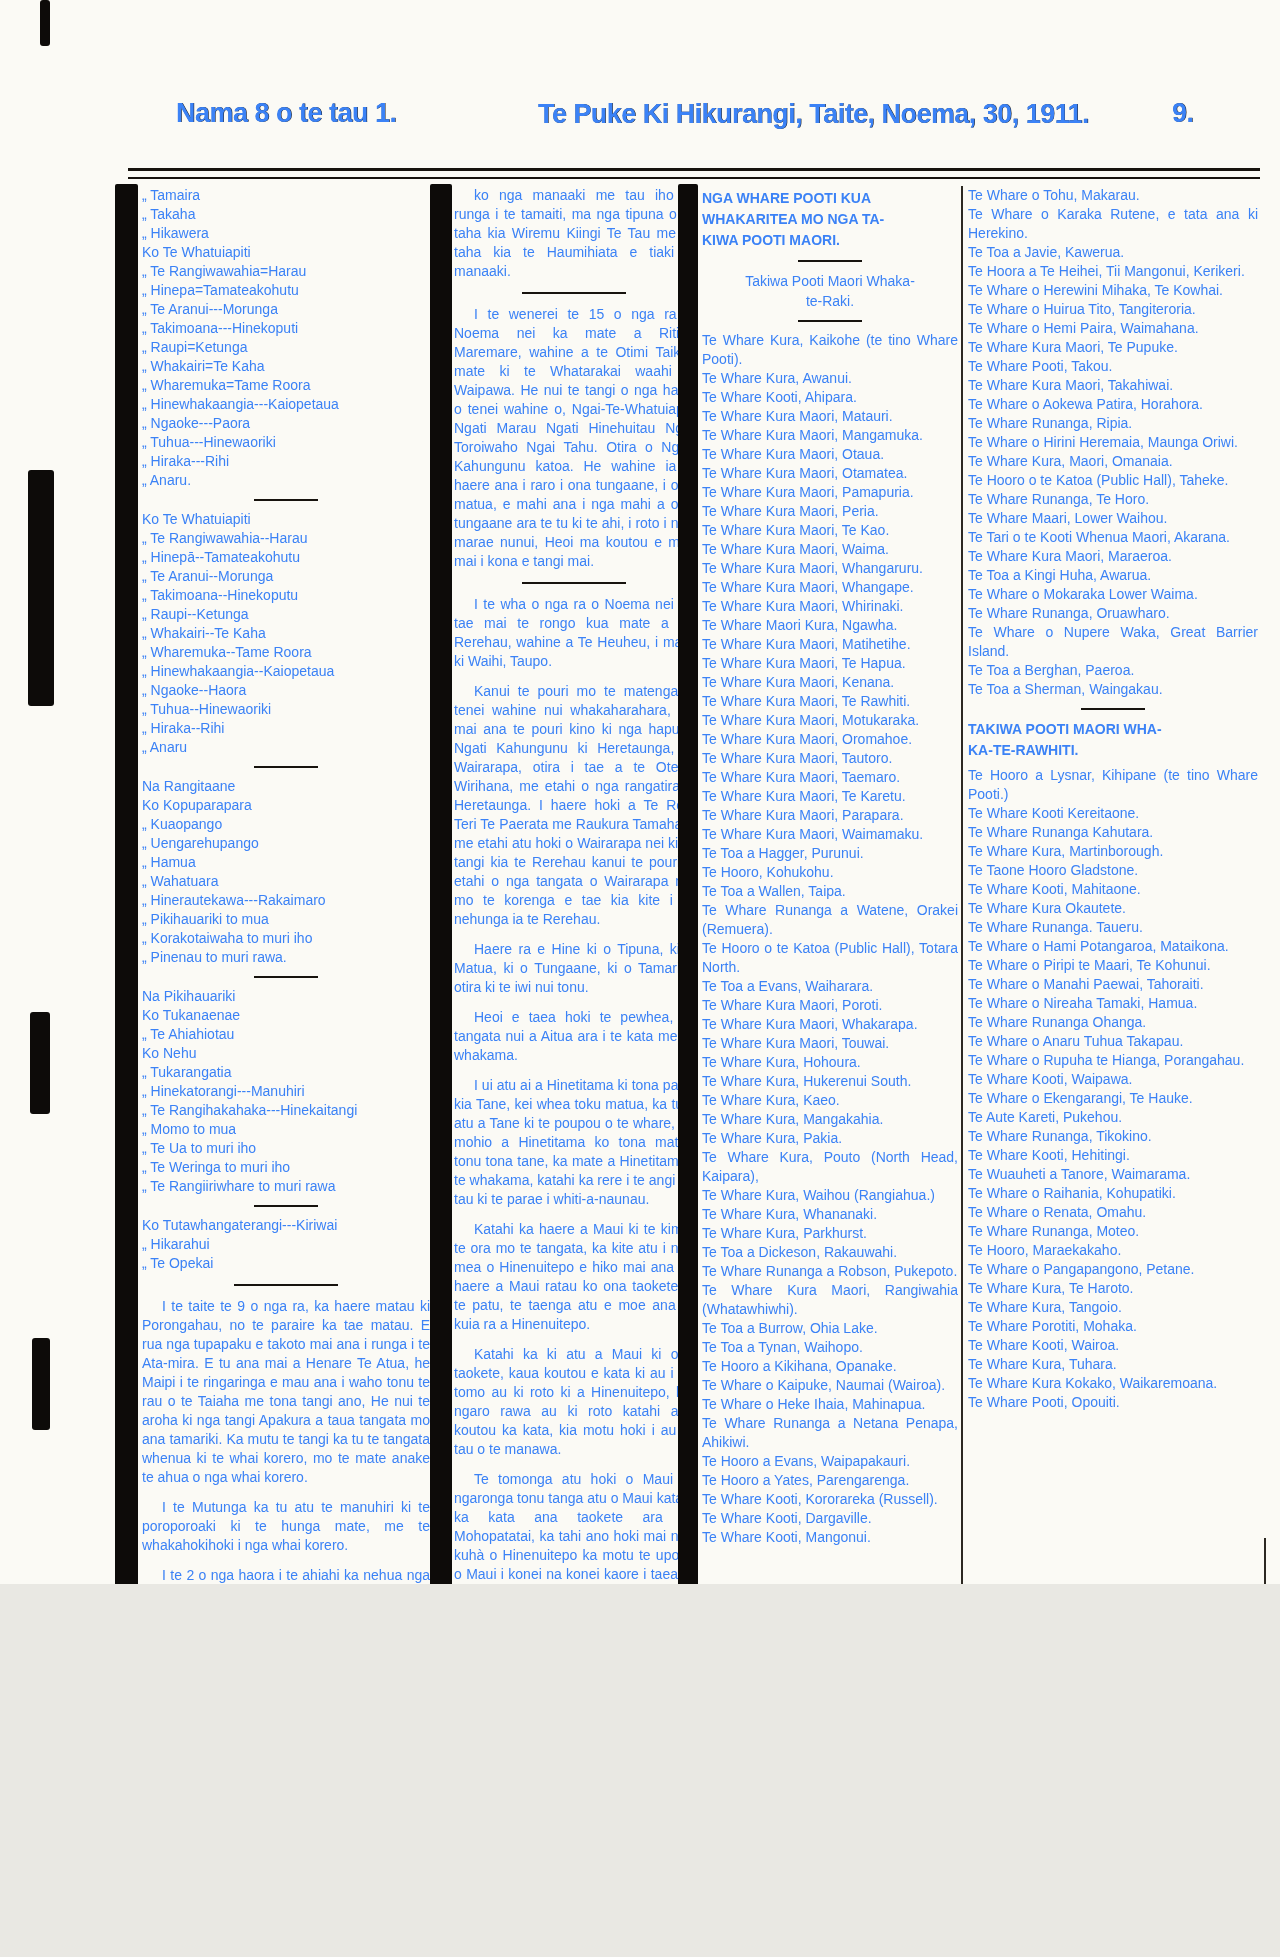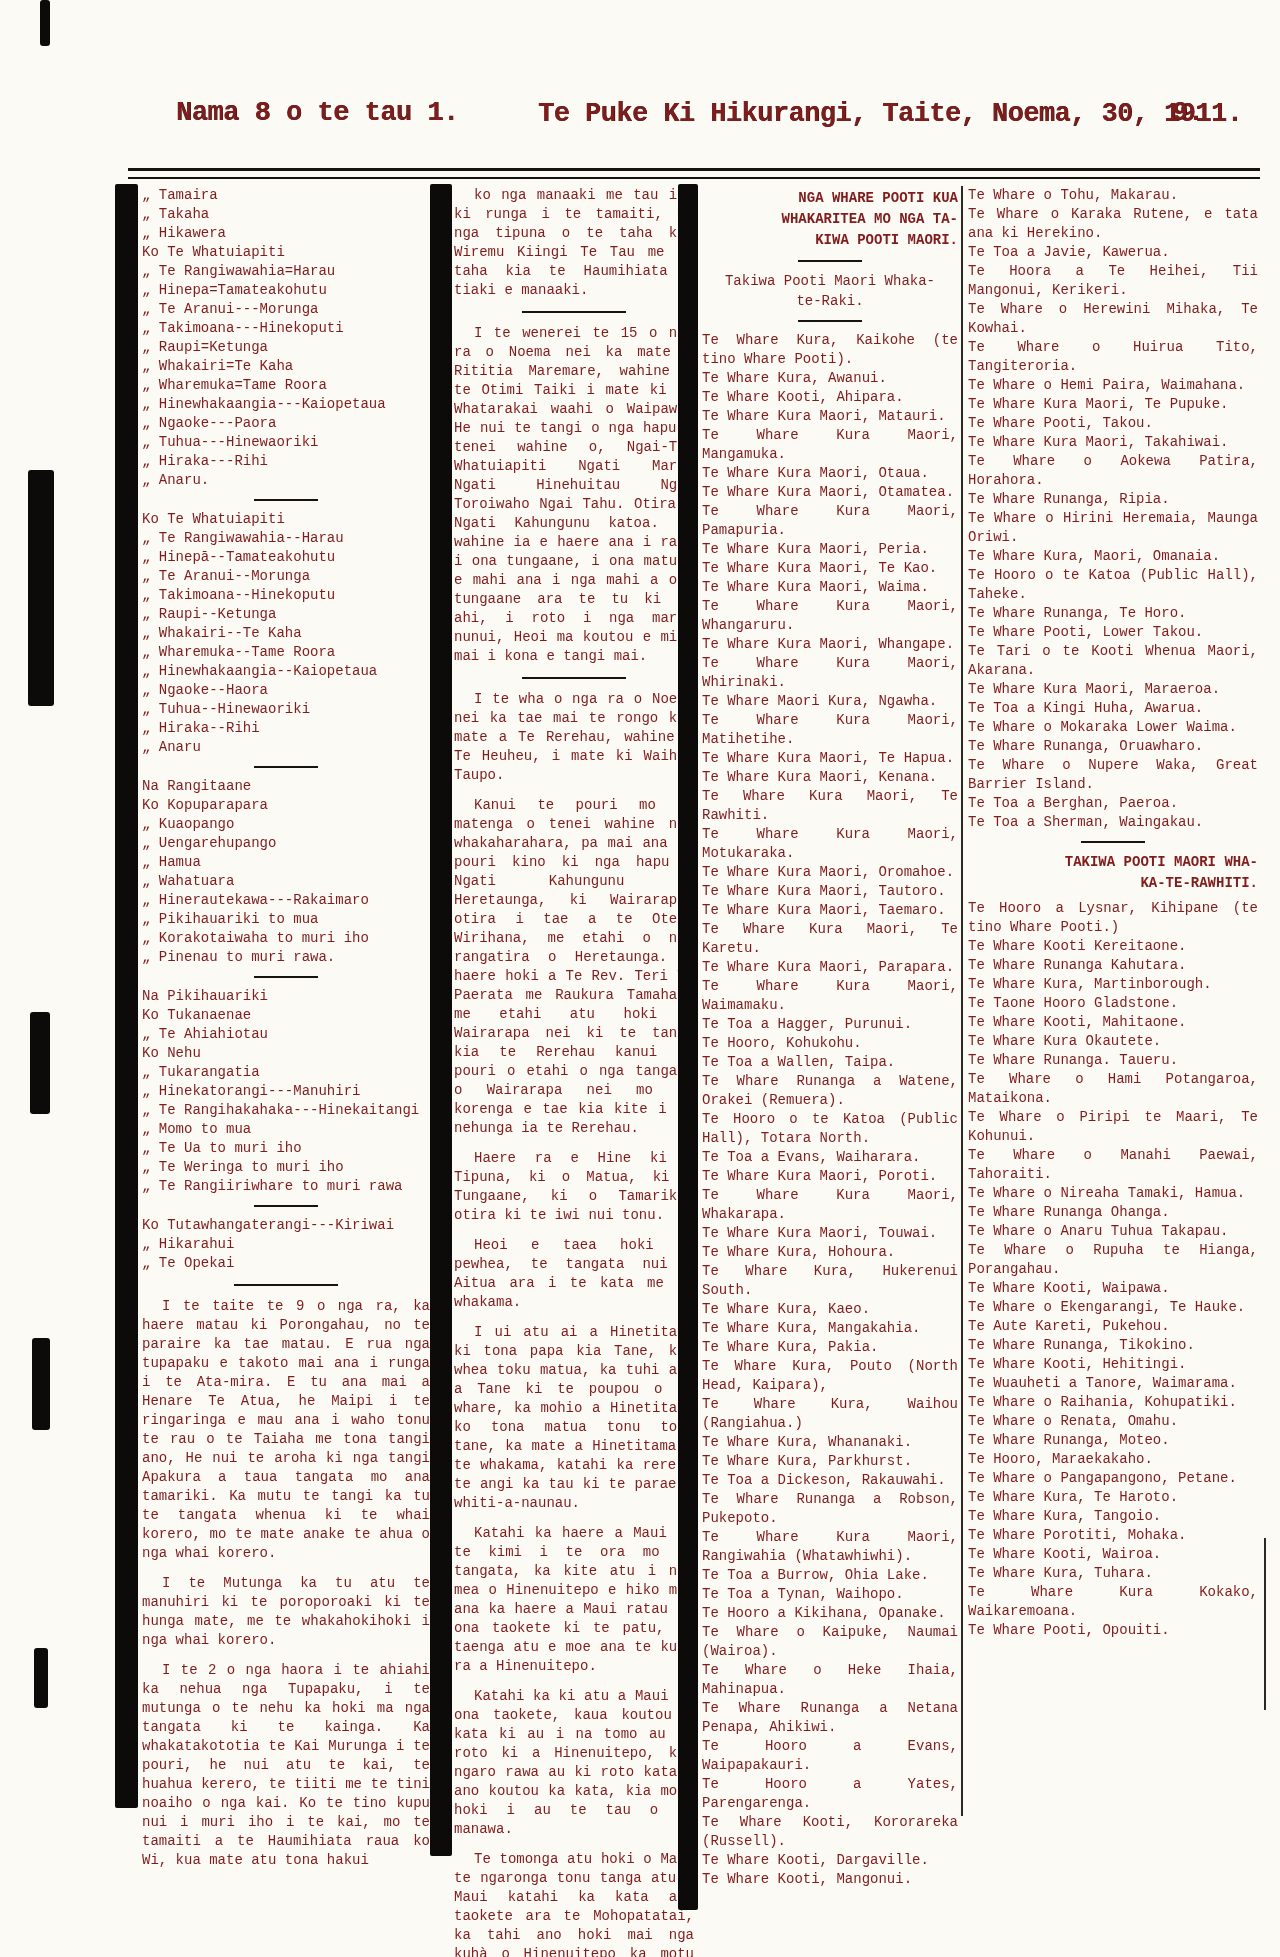--- a/index.html
+++ b/index.html
@@ -1,20 +1,20 @@
 <!DOCTYPE html>
 <html><head>
 <meta charset="utf-8">
 <style>
   html,body{margin:0;padding:0;background:#e9e8e3;}
   #page{
-    position:relative;width:1280px;height:1957px;margin:0 auto;
+    position:relative;width:1280px;height:1584px;margin:0 auto;
     background:#fbfaf5;
-    color:#7f1d1d;
-    font-family:Liberation Mono, monospace;
+    color:#3b82f6;
+    font-family:Liberation Sans, sans-serif;
     overflow:hidden;
   }
   
   .mh{position:absolute;top:98px;font-weight:bold;letter-spacing:-0.5px;white-space:nowrap;
       text-shadow:0.4px 0.4px 0 #17130e;}
   #mh-issue{left:176px;font-size:27px;}
   #mh-title{left:538px;font-size:28px;transform:scaleX(0.96);transform-origin:left;}
   #mh-page{left:1172px;font-size:27px;}
   #head-rule{position:absolute;left:128px;top:168px;width:1132px;height:6px;
       border-top:3px solid #17130e;border-bottom:2px solid #17130e;}
@@ -27,21 +27,21 @@
   
   .gen-group div{padding-left:34px;text-indent:-34px;white-space:normal;}
   
   .paras p, p.para{margin:0 0 11px 0;text-indent:20px;text-align:justify;}
   
   .dir div{text-align:justify;}
   
   .rule-s{width:64px;margin:9px auto;border-top:2px solid #17130e;height:0;}
   .rule-m{width:104px;margin:11px auto;border-top:2px solid #17130e;height:0;}
   
-  .sec-head{white-space:pre-line;text-align:right;font-weight:bold;line-height:21px;margin:2px 0 0 0;}
+  .sec-head{white-space:pre-line;text-align:left;font-weight:bold;line-height:21px;margin:2px 0 0 0;}
   .sec-sub{white-space:pre-line;text-align:center;line-height:20px;}
   
   .bar{position:absolute;background:#0d0b09;z-index:6;border-radius:2px;}
   #bar-c1{left:115px;top:184px;width:23px;height:1624px;}
   #bar-c2{left:430px;top:184px;width:22px;height:1672px;}
   #bar-c3{left:678px;top:184px;width:20px;height:1726px;}
   .vthin{position:absolute;background:#2c2822;z-index:4;}
   #vr-34{left:961px;top:186px;width:2px;height:1630px;}
   #vr-right{left:1264px;top:1538px;width:2px;height:172px;}
   .edge{position:absolute;background:#0d0b09;z-index:6;border-radius:3px;}
@@ -235,21 +235,21 @@
         <div>Te Whare o Hemi Paira, Waimahana.</div>
         <div>Te Whare Kura Maori, Te Pupuke.</div>
         <div>Te Whare Pooti, Takou.</div>
         <div>Te Whare Kura Maori, Takahiwai.</div>
         <div>Te Whare o Aokewa Patira, Horahora.</div>
         <div>Te Whare Runanga, Ripia.</div>
         <div>Te Whare o Hirini Heremaia, Maunga Oriwi.</div>
         <div>Te Whare Kura, Maori, Omanaia.</div>
         <div>Te Hooro o te Katoa (Public Hall), Taheke.</div>
         <div>Te Whare Runanga, Te Horo.</div>
-        <div>Te Whare Pooti, Lower Takou.</div>
+        <div>Te Whare Maari, Lower Waihou.</div>
         <div>Te Tari o te Kooti Whenua Maori, Akarana.</div>
         <div>Te Whare Kura Maori, Maraeroa.</div>
         <div>Te Toa a Kingi Huha, Awarua.</div>
         <div>Te Whare o Mokaraka Lower Waima.</div>
         <div>Te Whare Runanga, Oruawharo.</div>
         <div>Te Whare o Nupere Waka, Great Barrier Island.</div>
         <div>Te Toa a Berghan, Paeroa.</div>
         <div>Te Toa a Sherman, Waingakau.</div>
       </div>
     <div class="rule-s"></div>

